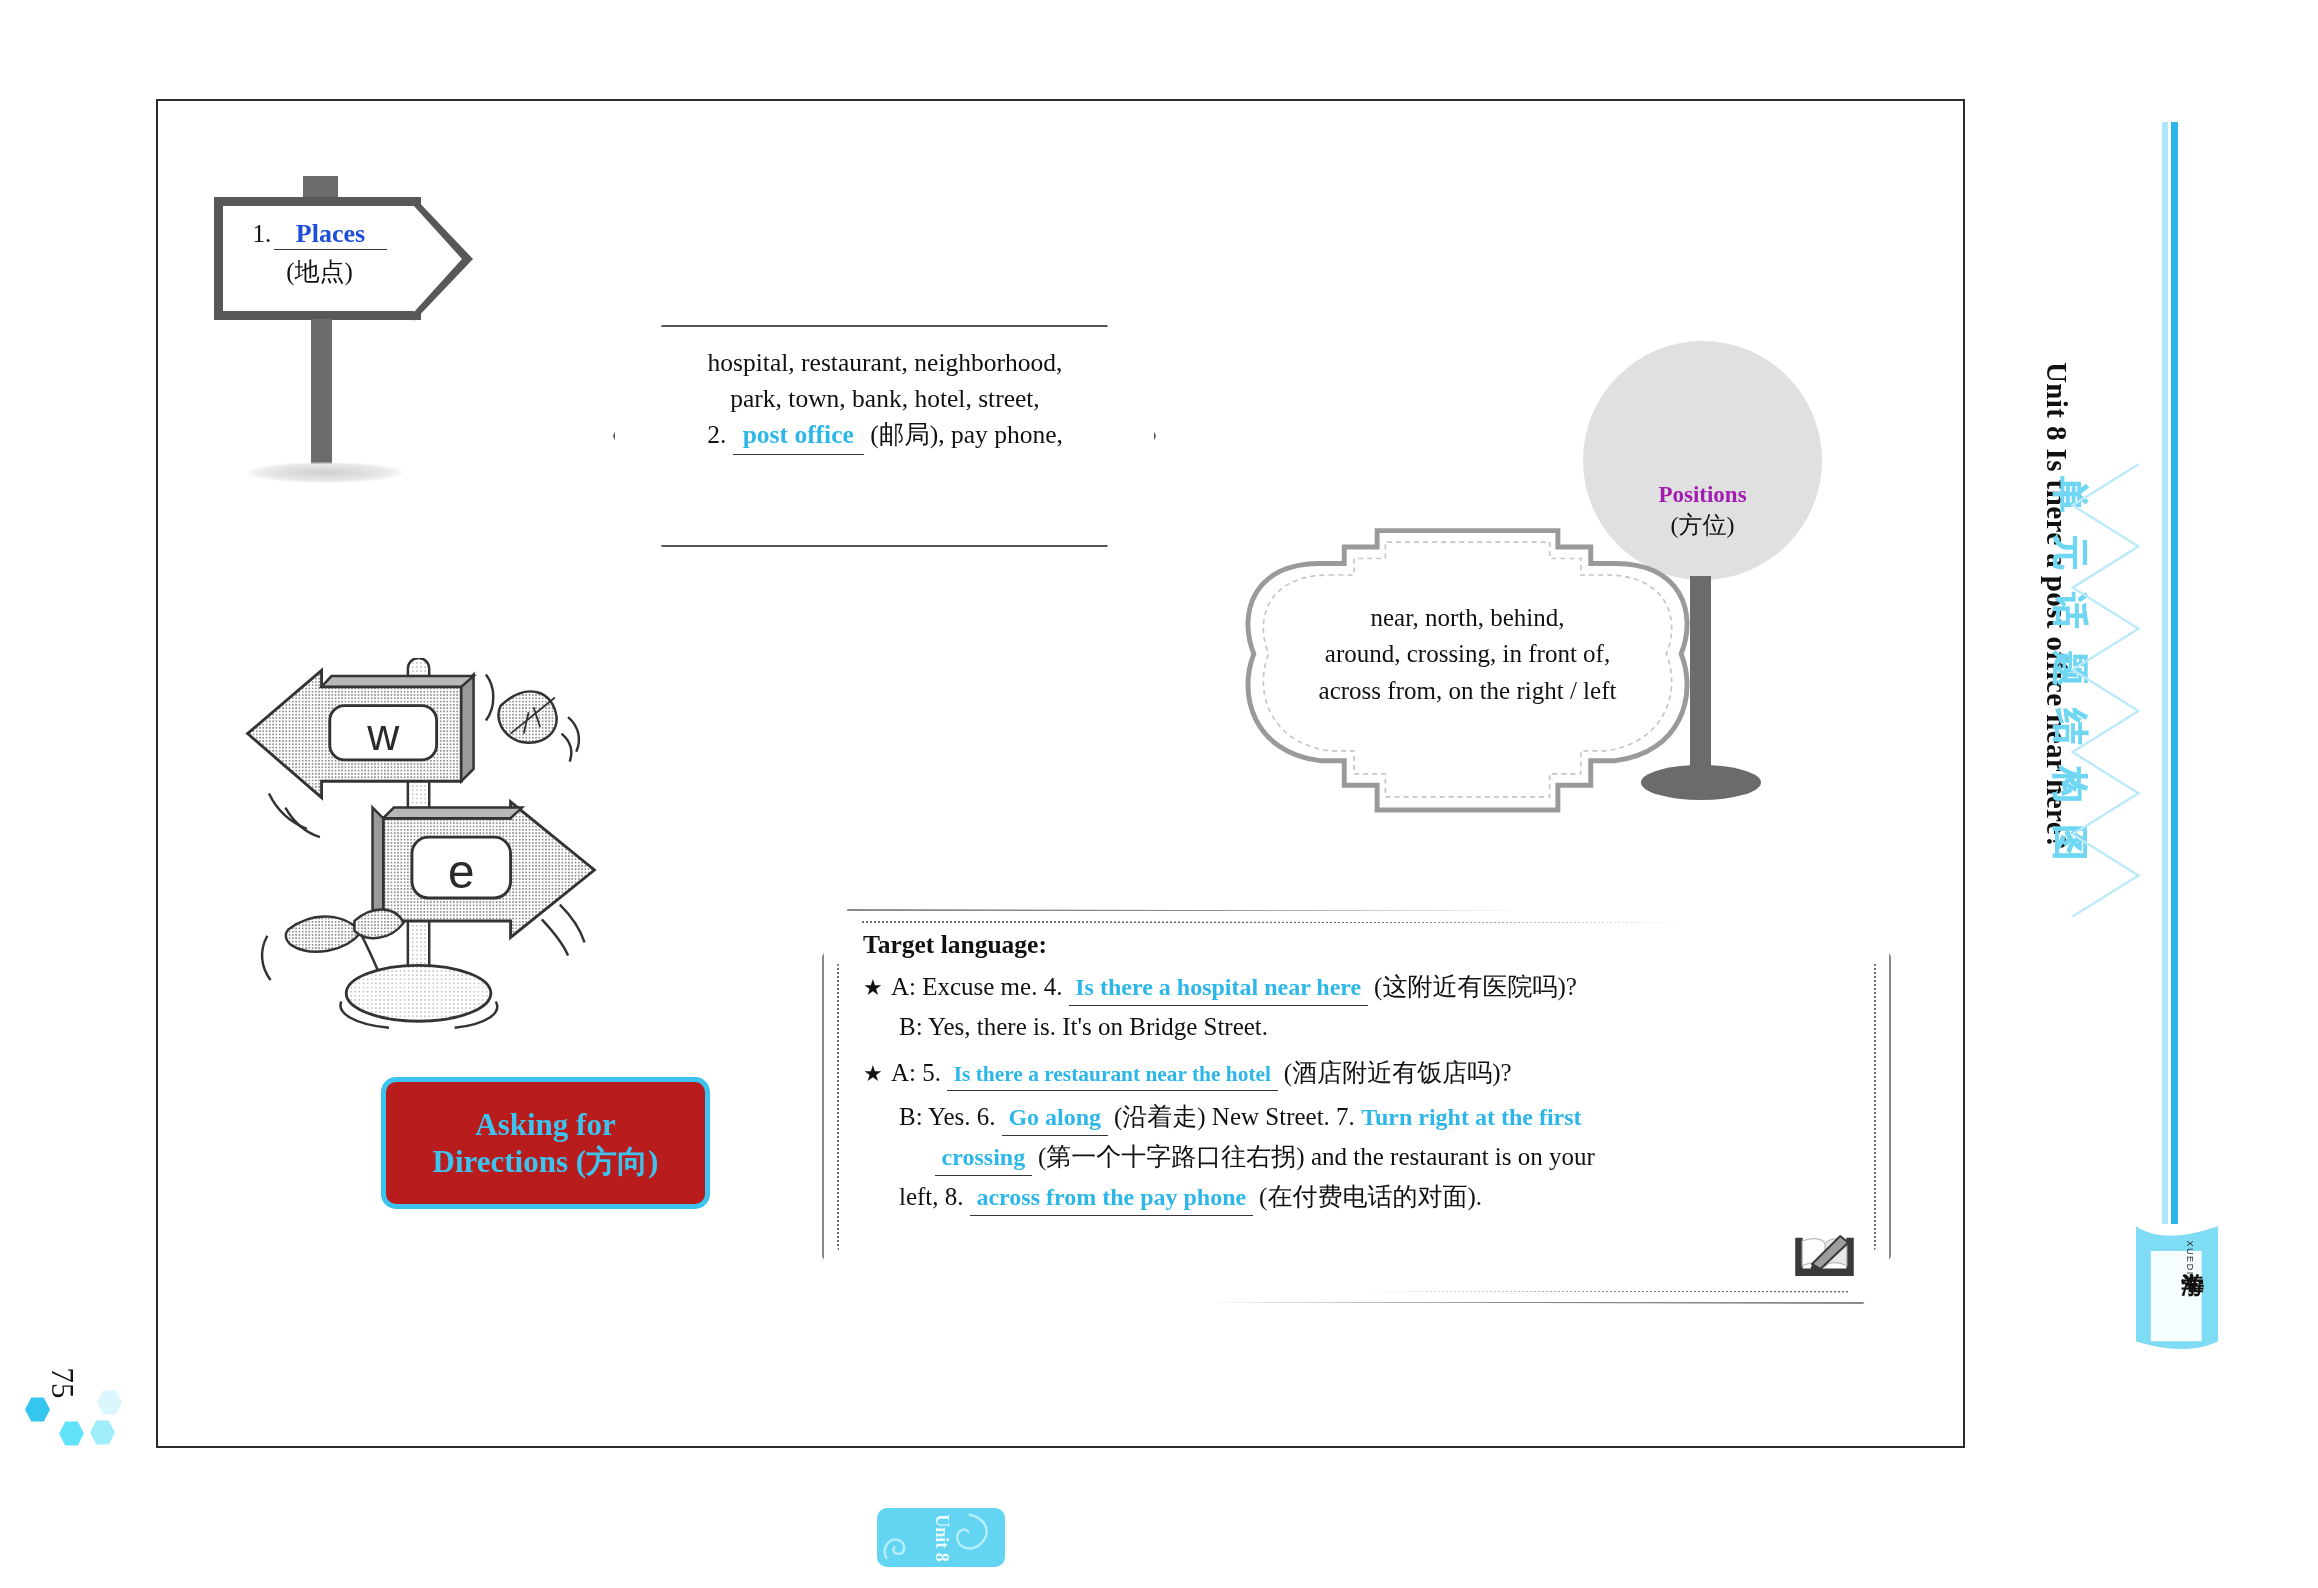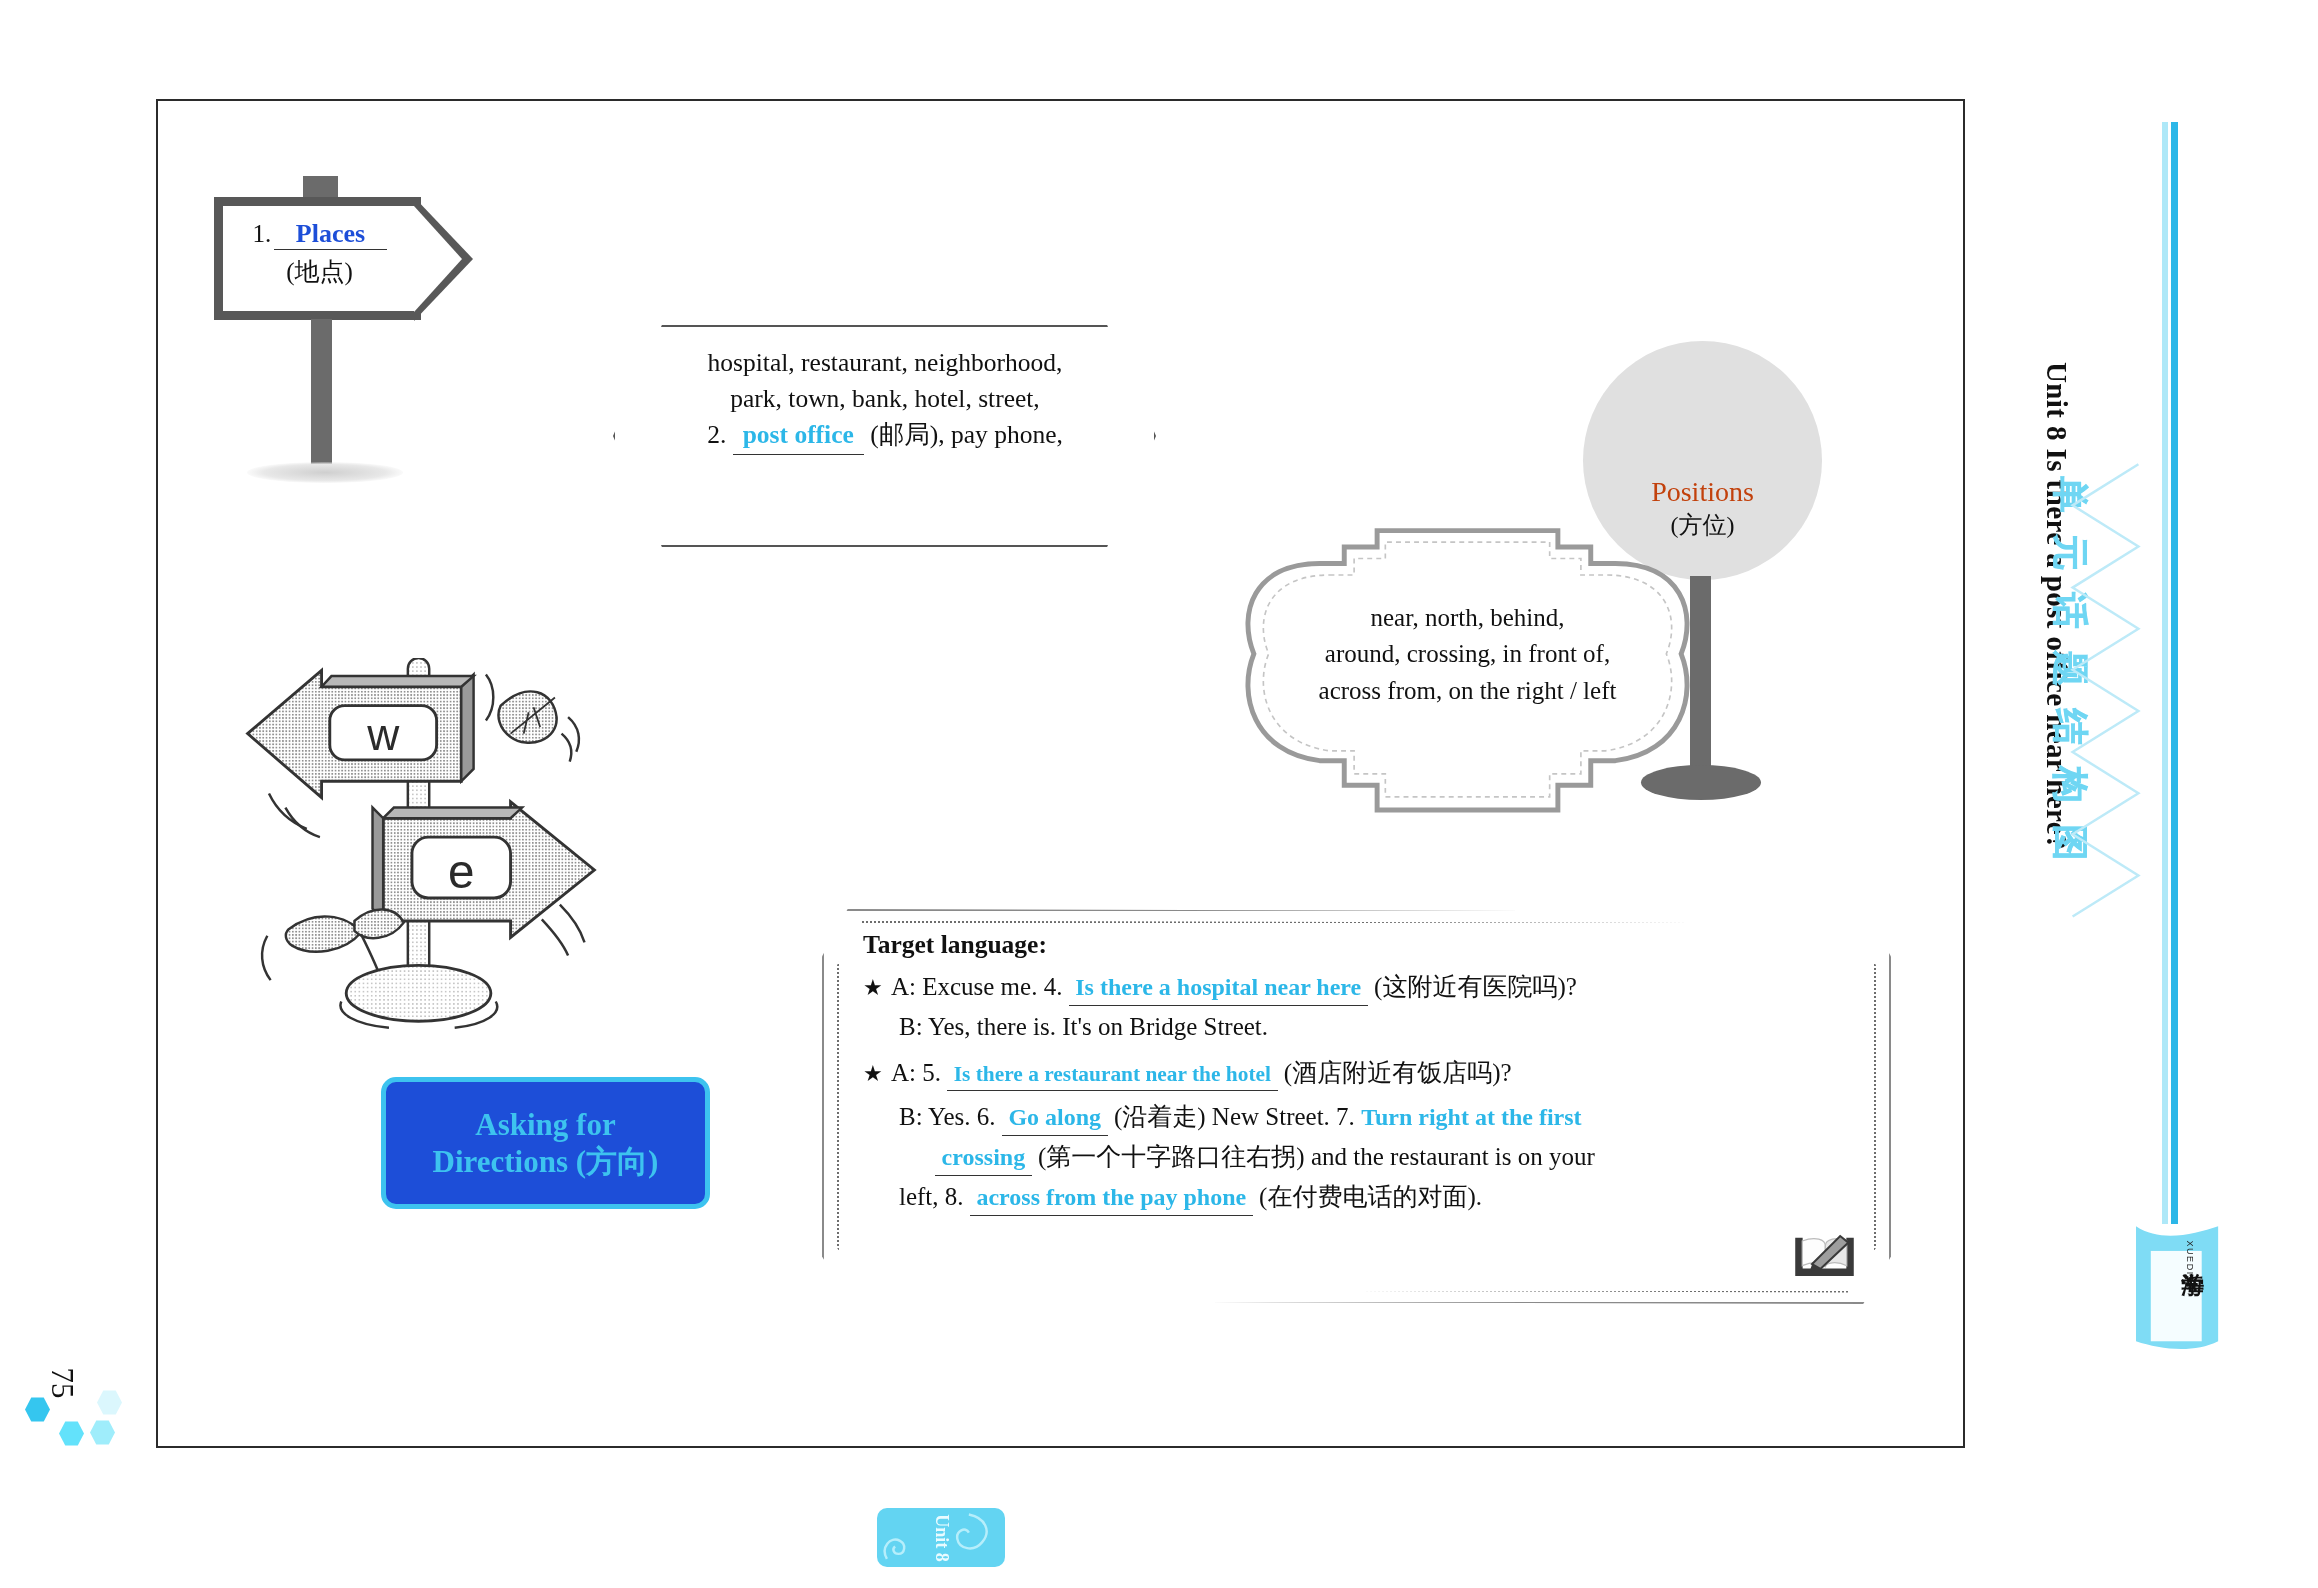--- a/index.html
+++ b/index.html
@@ -106,21 +106,21 @@
   #positions-circle {
     position: absolute; left: 1583px; top: 341px;
     width: 239px; height: 239px;
     border-radius: 50%;
     background: #e0e0e0;
   }
   #positions-circle .label {
     position: absolute; left: 0; right: 0; bottom: 39px;
     text-align: center;
   }
-  #positions-circle .en { display:block; font-size: 28px; font-weight: normal; color: #c2410c; }
+  #positions-circle .en { display:block; font-size: 23px; font-weight: bold; color: #a21caf; }
   #positions-circle .cn { display:block; font-size: 24px; color: #111; margin-top: 0.8px; }
   #positions-pole {
     position: absolute; left: 1690px; top: 576px;
     width: 21.4px; height: 206px; background: #6b6b6b;
   }
   #positions-base {
     position: absolute; left: 1641px; top: 765px;
     width: 120px; height: 35px; background: #6b6b6b;
     border-radius: 50%;
   }
@@ -135,21 +135,21 @@
     width: 395px; text-align: center;
     font-size: 25px; color: #111; line-height: 1.45;
   }
 
   
   #directions-box {
     position: absolute; left: 381px; top: 1077px;
     width: 329px; height: 132px;
     border: 5px solid #3dc3ef;
     border-radius: 15px;
-    background: #1d4ed8;
+    background: #b91c1c;
     display: flex; align-items: center; justify-content: center;
   }
   #directions-box .txt {
     text-align: center; color: #3dc3ef;
     font-weight: bold; font-size: 31px; line-height: 1.2;
   }
   #directions-box .cn { font-weight: bold; }
 
   
   #we-sign { position: absolute; left: 239px; top: 658px; width: 387px; height: 378px; }

